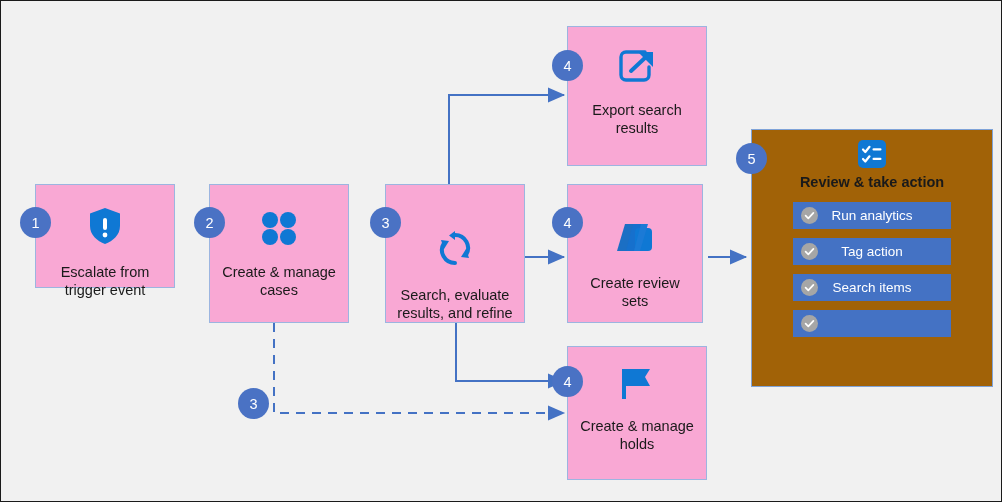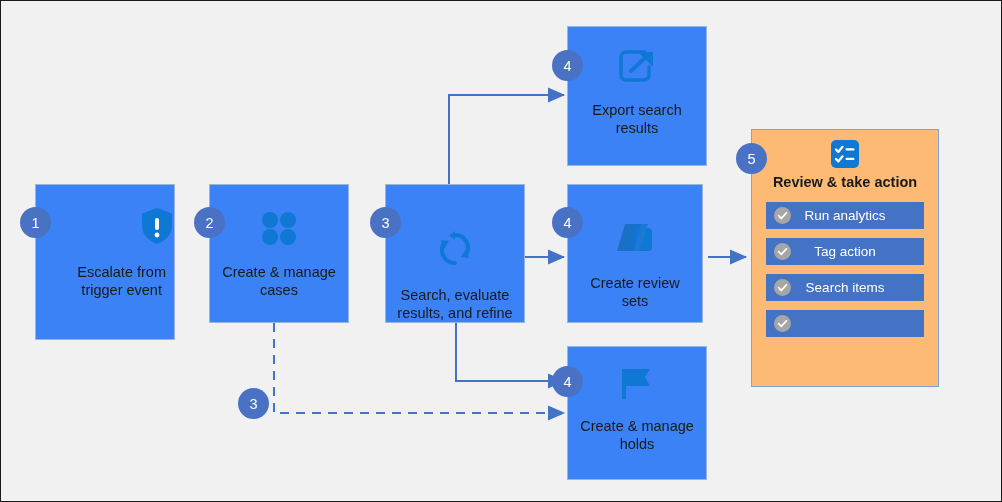--- a/index.html
+++ b/index.html
@@ -21,21 +21,21 @@
   }
   .svg-layer {
     position: absolute;
     left: 0;
     top: 0;
     width: 1002px;
     height: 502px;
   }
   .node {
     position: absolute;
-    background: #3b82f6;
+    background: #f9a8d4;
     border: 1px solid #9cb5e0;
     box-sizing: border-box;
     display: flex;
     flex-direction: column;
     align-items: center;
   }
   .node-icon {
     display: flex;
     align-items: center;
     justify-content: center;
@@ -61,23 +61,23 @@
     align-items: center;
     justify-content: center;
     z-index: 6;
     font-weight: 400;
   }
   
   #panel-review {
     position: absolute;
     left: 750px;
     top: 128px;
-    width: 188px;
+    width: 242px;
     height: 258px;
-    background: #fdba74;
+    background: #a16207;
     border: 1px solid #7fa3d8;
     box-sizing: border-box;
     display: flex;
     flex-direction: column;
     align-items: center;
   }
   #panel-review .panel-title {
     font-size: 14.5px;
     color: #1a1a1a;
     font-weight: 700;
@@ -137,21 +137,21 @@
 
     <g>
       <path d="M273,322 L273,412 L563,412" fill="none" stroke="#4472c4" stroke-width="2" stroke-dasharray="9,7" marker-end="url(#arrow)"></path>
     </g>
 
     <g>
       <path d="M707,256 L745,256" fill="none" stroke="#4472c4" stroke-width="2" marker-end="url(#arrow)"></path>
     </g>
   </svg>
 
-  <div class="node" style="left:34px; top:183px; width:140px; height:156px; justify-content:flex-start;align-items:flex-end;">
+  <div class="node" style="left:34px; top:183px; width:140px; height:104px; justify-content:flex-start;">
     <div class="node-icon" style="margin-top:22px;">
       <svg width="34" height="38" viewBox="0 0 34 38">
         <path d="M17 1 L32 6.5 V19 C32 28 25 34 17 37 C9 34 2 28 2 19 V6.5 Z" fill="#0f78d4"></path>
         <rect x="15" y="11" width="4" height="12" rx="2" fill="#ffffff"></rect>
         <circle cx="17" cy="28" r="2.4" fill="#ffffff"></circle>
       </svg>
     </div>
     <div class="node-label" style="margin-top:18px;">Escalate from
 trigger event</div>
   </div>

